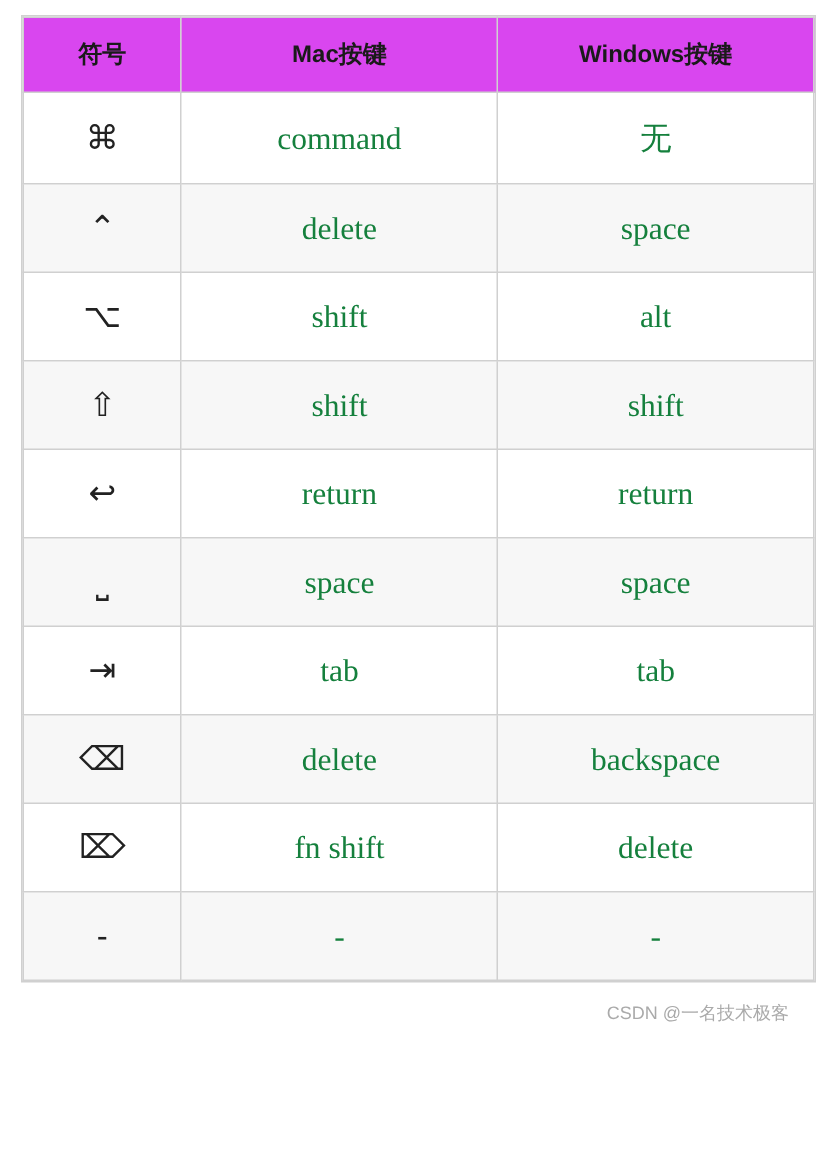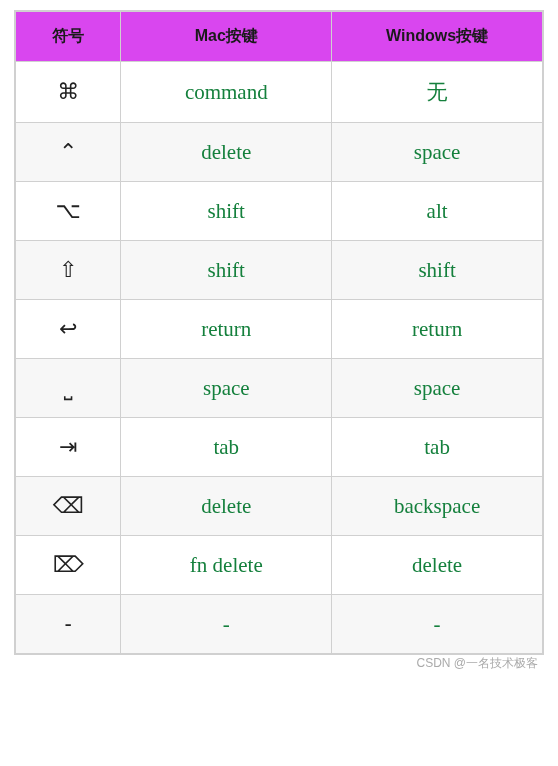--- a/index.html
+++ b/index.html
@@ -68,25 +68,25 @@
       font-size: 21px;
       color: #15803d;
       font-family: Liberation Serif, serif;
     }
 
     .col-symbol { width: 20%; }
     .col-mac    { width: 40%; }
     .col-win    { width: 40%; }
 
     .watermark {
-      margin-top: 0;
+      margin-top: 12px;
       font-size: 12px;
       color: #aaa;
       align-self: flex-end;
-      padding-right: 20px;
+      padding-right: 32px;
     }
   </style>
 </head>
 <body>
 
 <div class="table-container">
   <table>
     <thead>
       <tr>
         <th class="col-symbol">符号</th>
@@ -130,21 +130,21 @@
           <td class="mac-key">tab</td>
           <td class="win-key">tab</td>
         </tr>
         <tr>
           <td class="symbol">⌫</td>
           <td class="mac-key">delete</td>
           <td class="win-key">backspace</td>
         </tr>
         <tr>
           <td class="symbol">⌦</td>
-          <td class="mac-key">fn delete</td>
+          <td class="mac-key">fn shift</td>
           <td class="win-key">delete</td>
         </tr>
         <tr>
           <td class="symbol">-</td>
           <td class="mac-key">-</td>
           <td class="win-key">-</td>
         </tr>
       </tbody>
   </table>
 </div>

